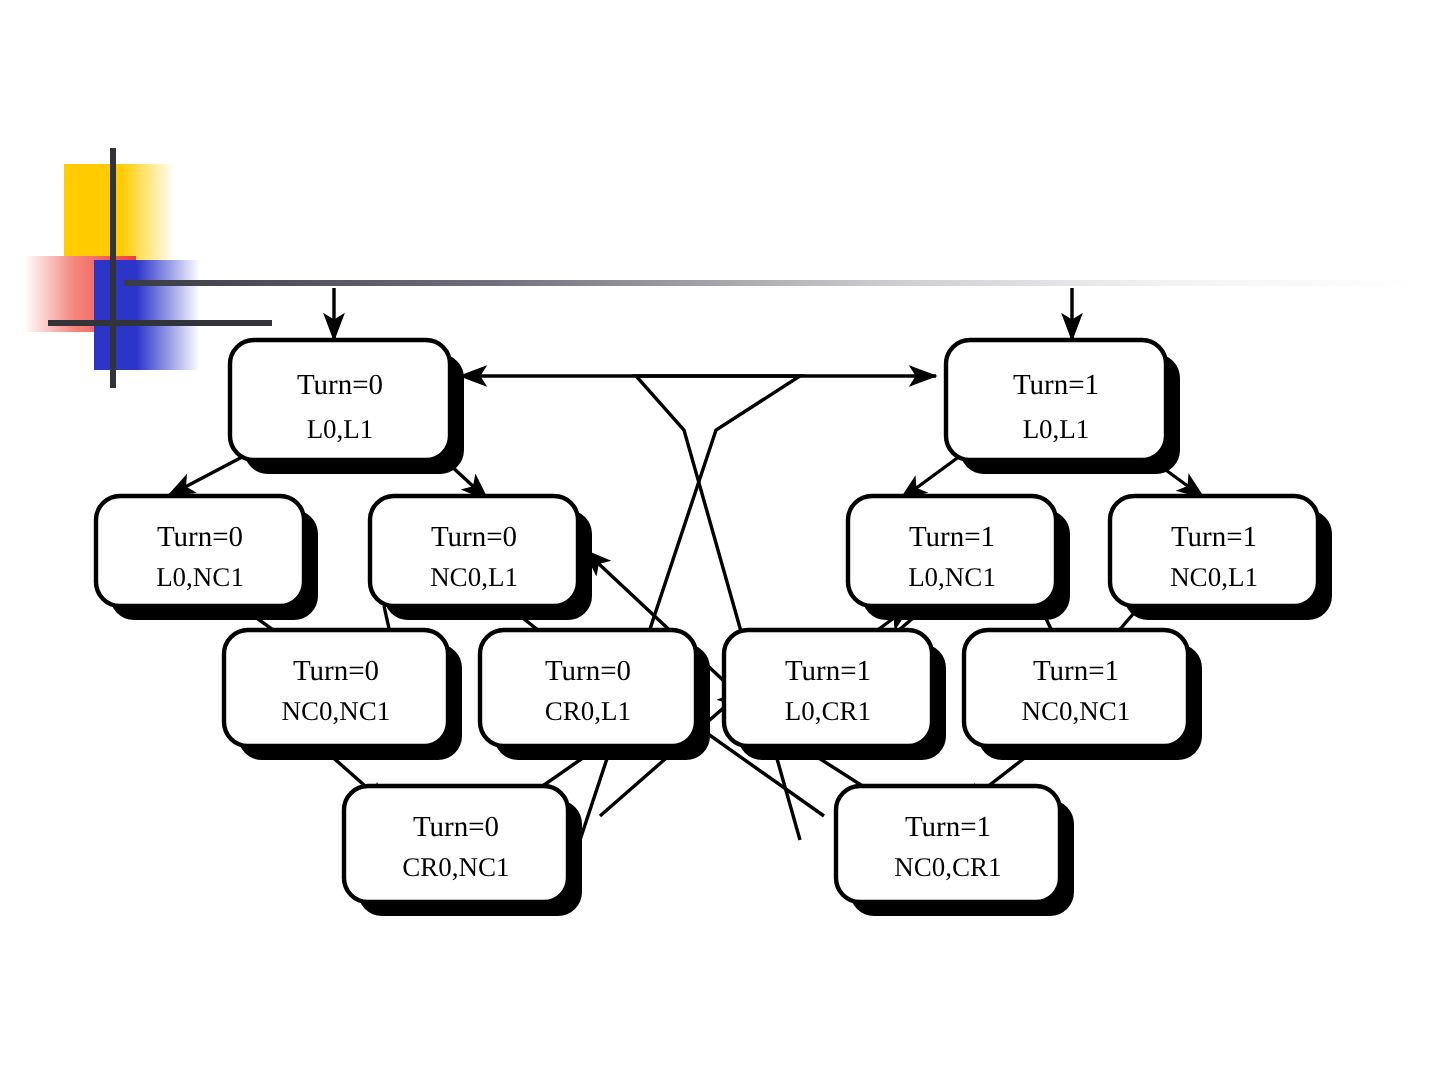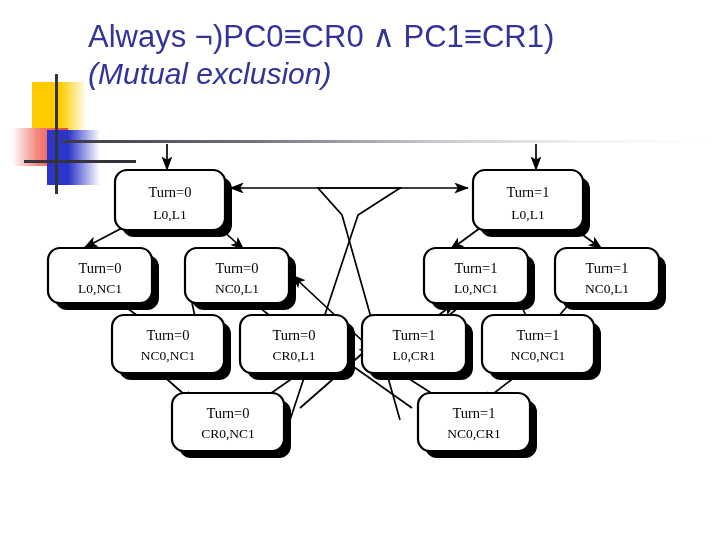--- a/index.html
+++ b/index.html
@@ -50,24 +50,20 @@
 <div id="slide">
 
   <div class="deco">
     <div class="sq sq-yellow"></div>
     <div class="sq sq-red"></div>
     <div class="sq sq-blue"></div>
     <div class="sq cross-v"></div>
     <div class="sq cross-h"></div>
   </div>
 
-  <div class="title-wrap">
-    <div class="title-line">Always ¬)PC0≡CR0 ∧ PC1≡CR1)</div>
-    <div class="title-line l2">(Mutual exclusion)</div>
-  </div>
 
   <div class="rule"></div>
 
   <svg class="graph" viewBox="0 0 720 540">
     <defs>
       <marker id="arrow" markerWidth="9" markerHeight="9" refX="8" refY="3.2" orient="auto" markerUnits="strokeWidth">
         <path d="M0,0 L8.5,3.2 L0,6.4 L2,3.2 z" fill="#000000"></path>
       </marker>
     </defs>
     <g id="edge-layer">

